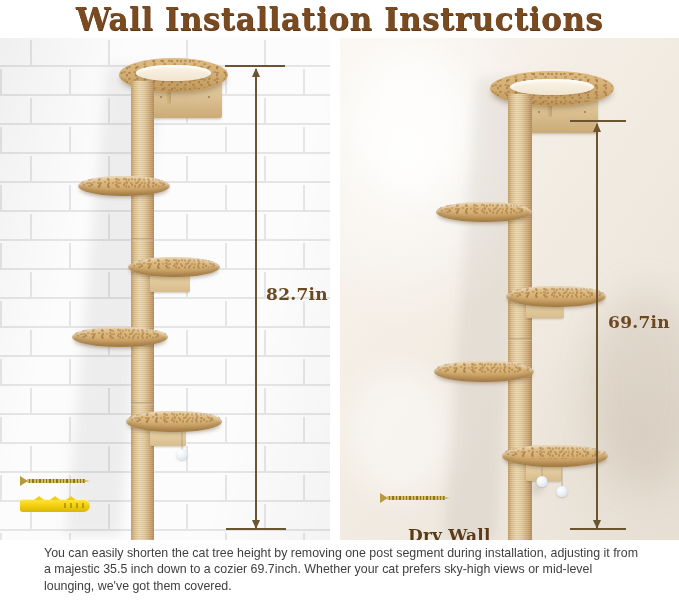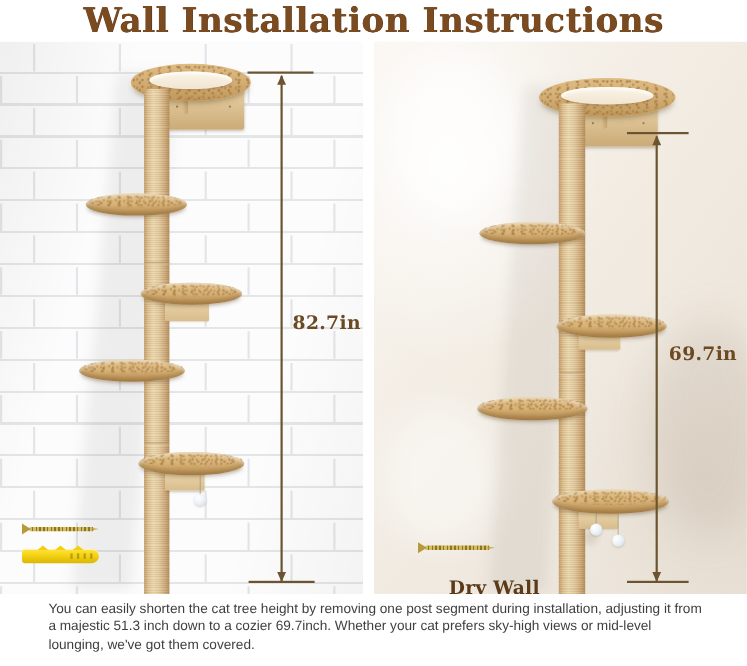--- a/index.html
+++ b/index.html
@@ -428,13 +428,13 @@
   <div class="hwlabel" style="left:36px;top:487px;margin-left:32px;">Dry Wall</div>
 
   <div class="dimtick" style="left:230px;top:82px;width:56px;"></div>
   <div class="arrowUp" style="left:253px;top:85px;"></div>
   <div class="dimline" style="left:256.2px;top:86px;height:405px;"></div>
   <div class="arrowDown" style="left:253px;top:482px;"></div>
   <div class="dimtick" style="left:230px;top:490px;width:56px;"></div>
   <div class="dimlabel" style="left:268px;top:274px;">69.7in</div>
 </div>
 
-<div id="caption">You can easily shorten the cat tree height by removing one post segment during installation, adjusting it from a majestic 51.3 inch down to a cozier 69.7inch. Whether your cat prefers sky-high views or mid-level lounging, we've got them covered.</div>
+<div id="caption">You can easily shorten the cat tree height by removing one post segment during installation, adjusting it from a majestic 35.5 inch down to a cozier 69.7inch. Whether your cat prefers sky-high views or mid-level lounging, we've got them covered.</div>
 
 </body></html>

